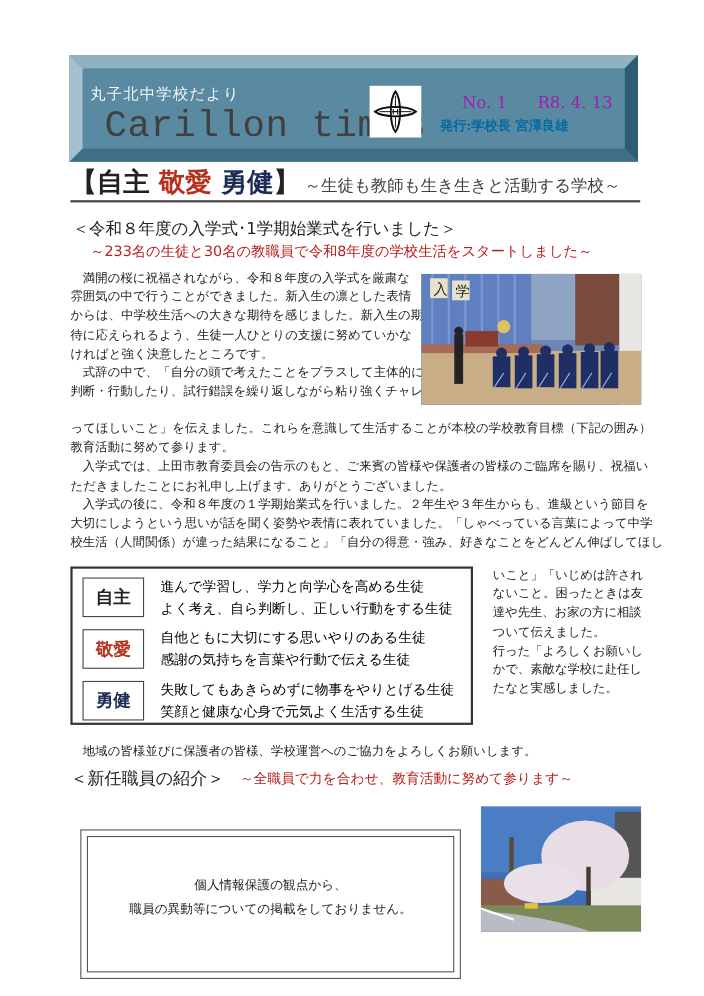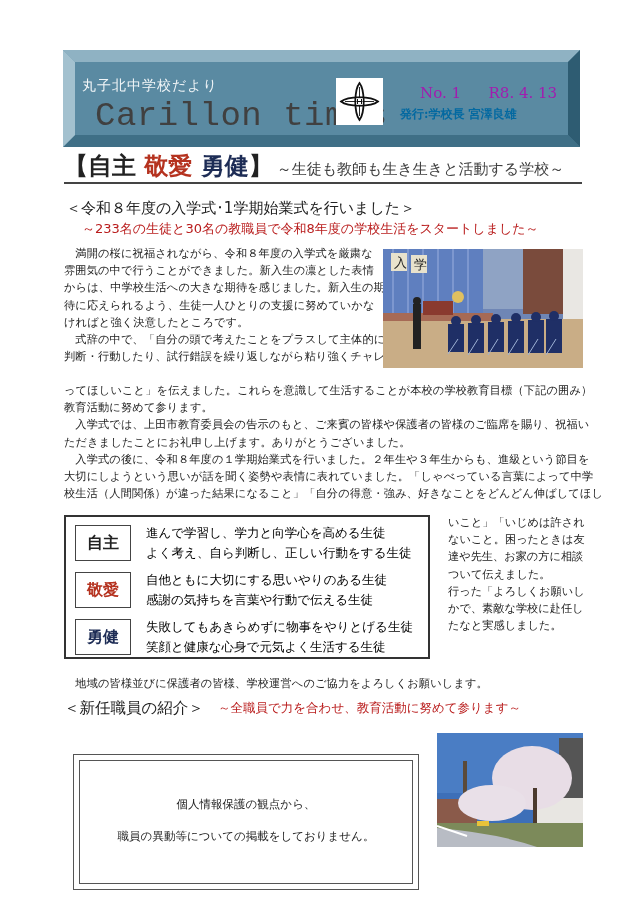--- a/index.html
+++ b/index.html
@@ -213,21 +213,21 @@
 <div class="body-text" style="left:64px; top:675px;">
   <p>　地域の皆様並びに保護者の皆様、学校運営へのご協力をよろしくお願いします。</p>
 </div>
 
 <div class="sec-h" style="left:64px; top:698px; font-size:15.5px;">＜新任職員の紹介＞</div>
 <div class="sec-sub" style="left:218px; top:700px; font-size:12.5px;">～全職員で力を合わせ、教育活動に努めて参ります～</div>
 
 <div class="notice-outer">
   <div class="notice-inner">
     <div class="notice-line" style="top:36px;">個人情報保護の観点から、</div>
-    <div class="notice-line" style="top:68px;">職員の異動等についての掲載をしておりません。</div>
+    <div class="notice-line" style="top:58px;">職員の異動等についての掲載をしておりません。</div>
   </div>
 </div>
 
 <div class="photo2">
   <svg width="146" height="114" viewBox="0 0 146 114">
     <rect width="146" height="114" fill="#3d6fb8"></rect>
     <rect x="0" y="0" width="146" height="60" fill="#4a7dc4"></rect>
     <rect x="26" y="28" width="4" height="48" fill="#5a4a3a"></rect>
     <rect x="0" y="66" width="40" height="30" fill="#8a5a4a"></rect>
     <rect x="100" y="58" width="46" height="46" fill="#e8e6e2"></rect>

